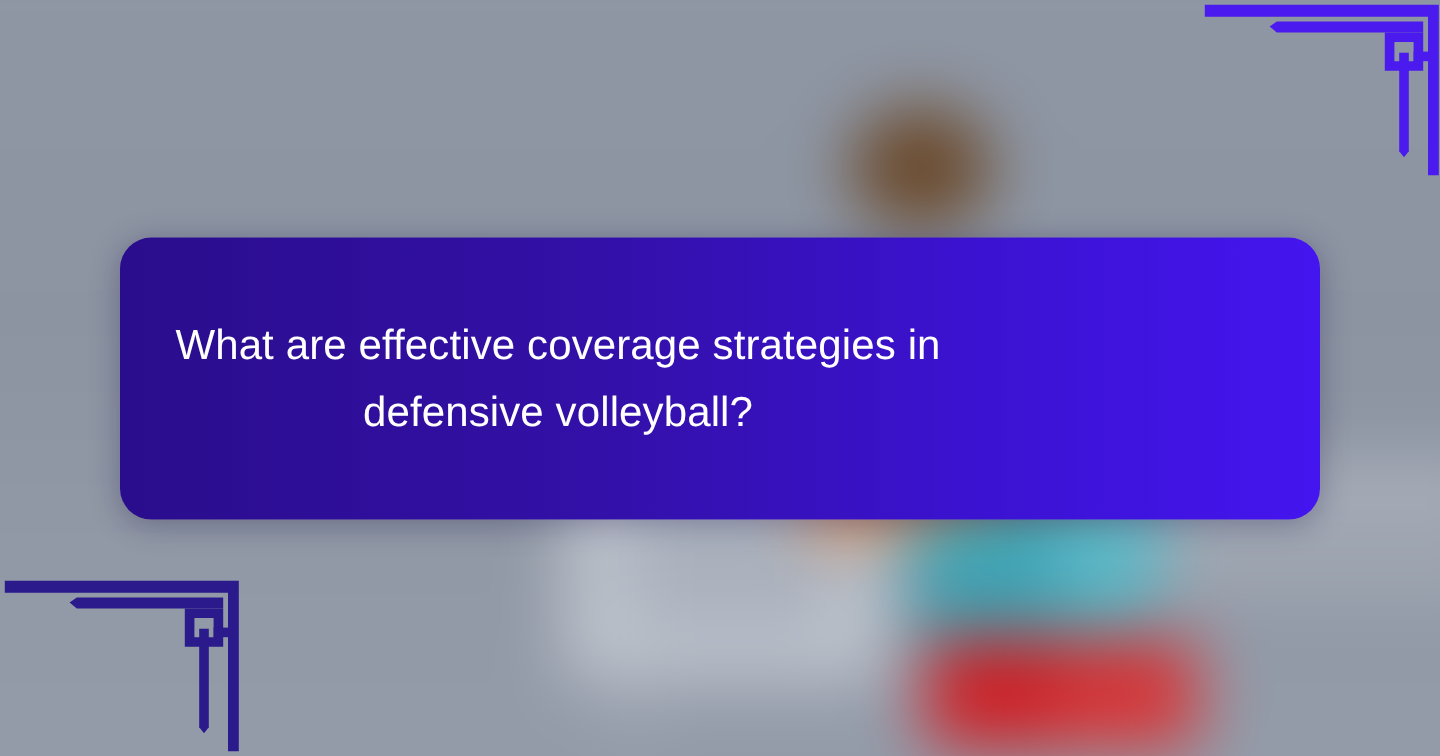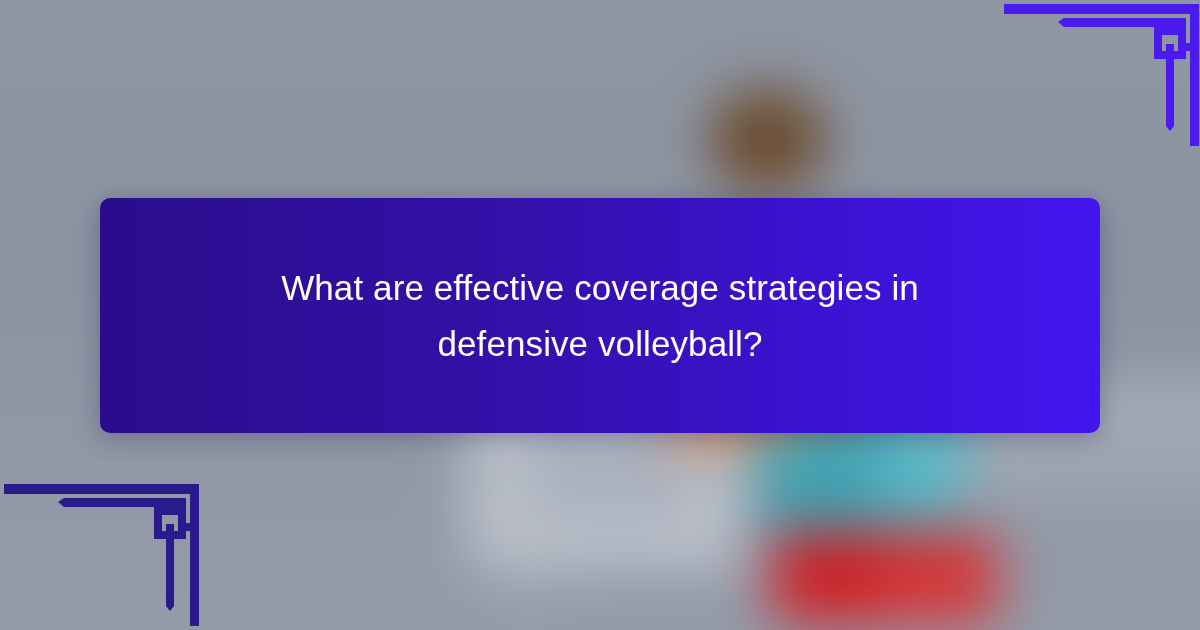--- a/index.html
+++ b/index.html
@@ -124,25 +124,25 @@
   .corner { position:absolute; }
   .corner svg { display:block; }
   #corner-tr { top:0; right:0; }
   #corner-bl { bottom:0; left:0; }
 
   
   #question-card {
     position:absolute;
     left:100px; top:198px;
     width:1000px; height:235px;
-    border-radius:10px;
+    border-radius:26px;
     background:linear-gradient(90deg,#2a0d8c 0%, #3310a8 40%, #3b12cf 70%, #4415ef 100%);
     display:flex;
     align-items:center;
-    justify-content:center;
+    justify-content:flex-start;
     box-shadow:0 4px 26px rgba(20,10,70,.30);
   }
 
   #question-text {
     color:#ffffff;
     font-size:35px;
     line-height:56px;
     font-weight:400;
     text-align:center;
     letter-spacing:.1px;

